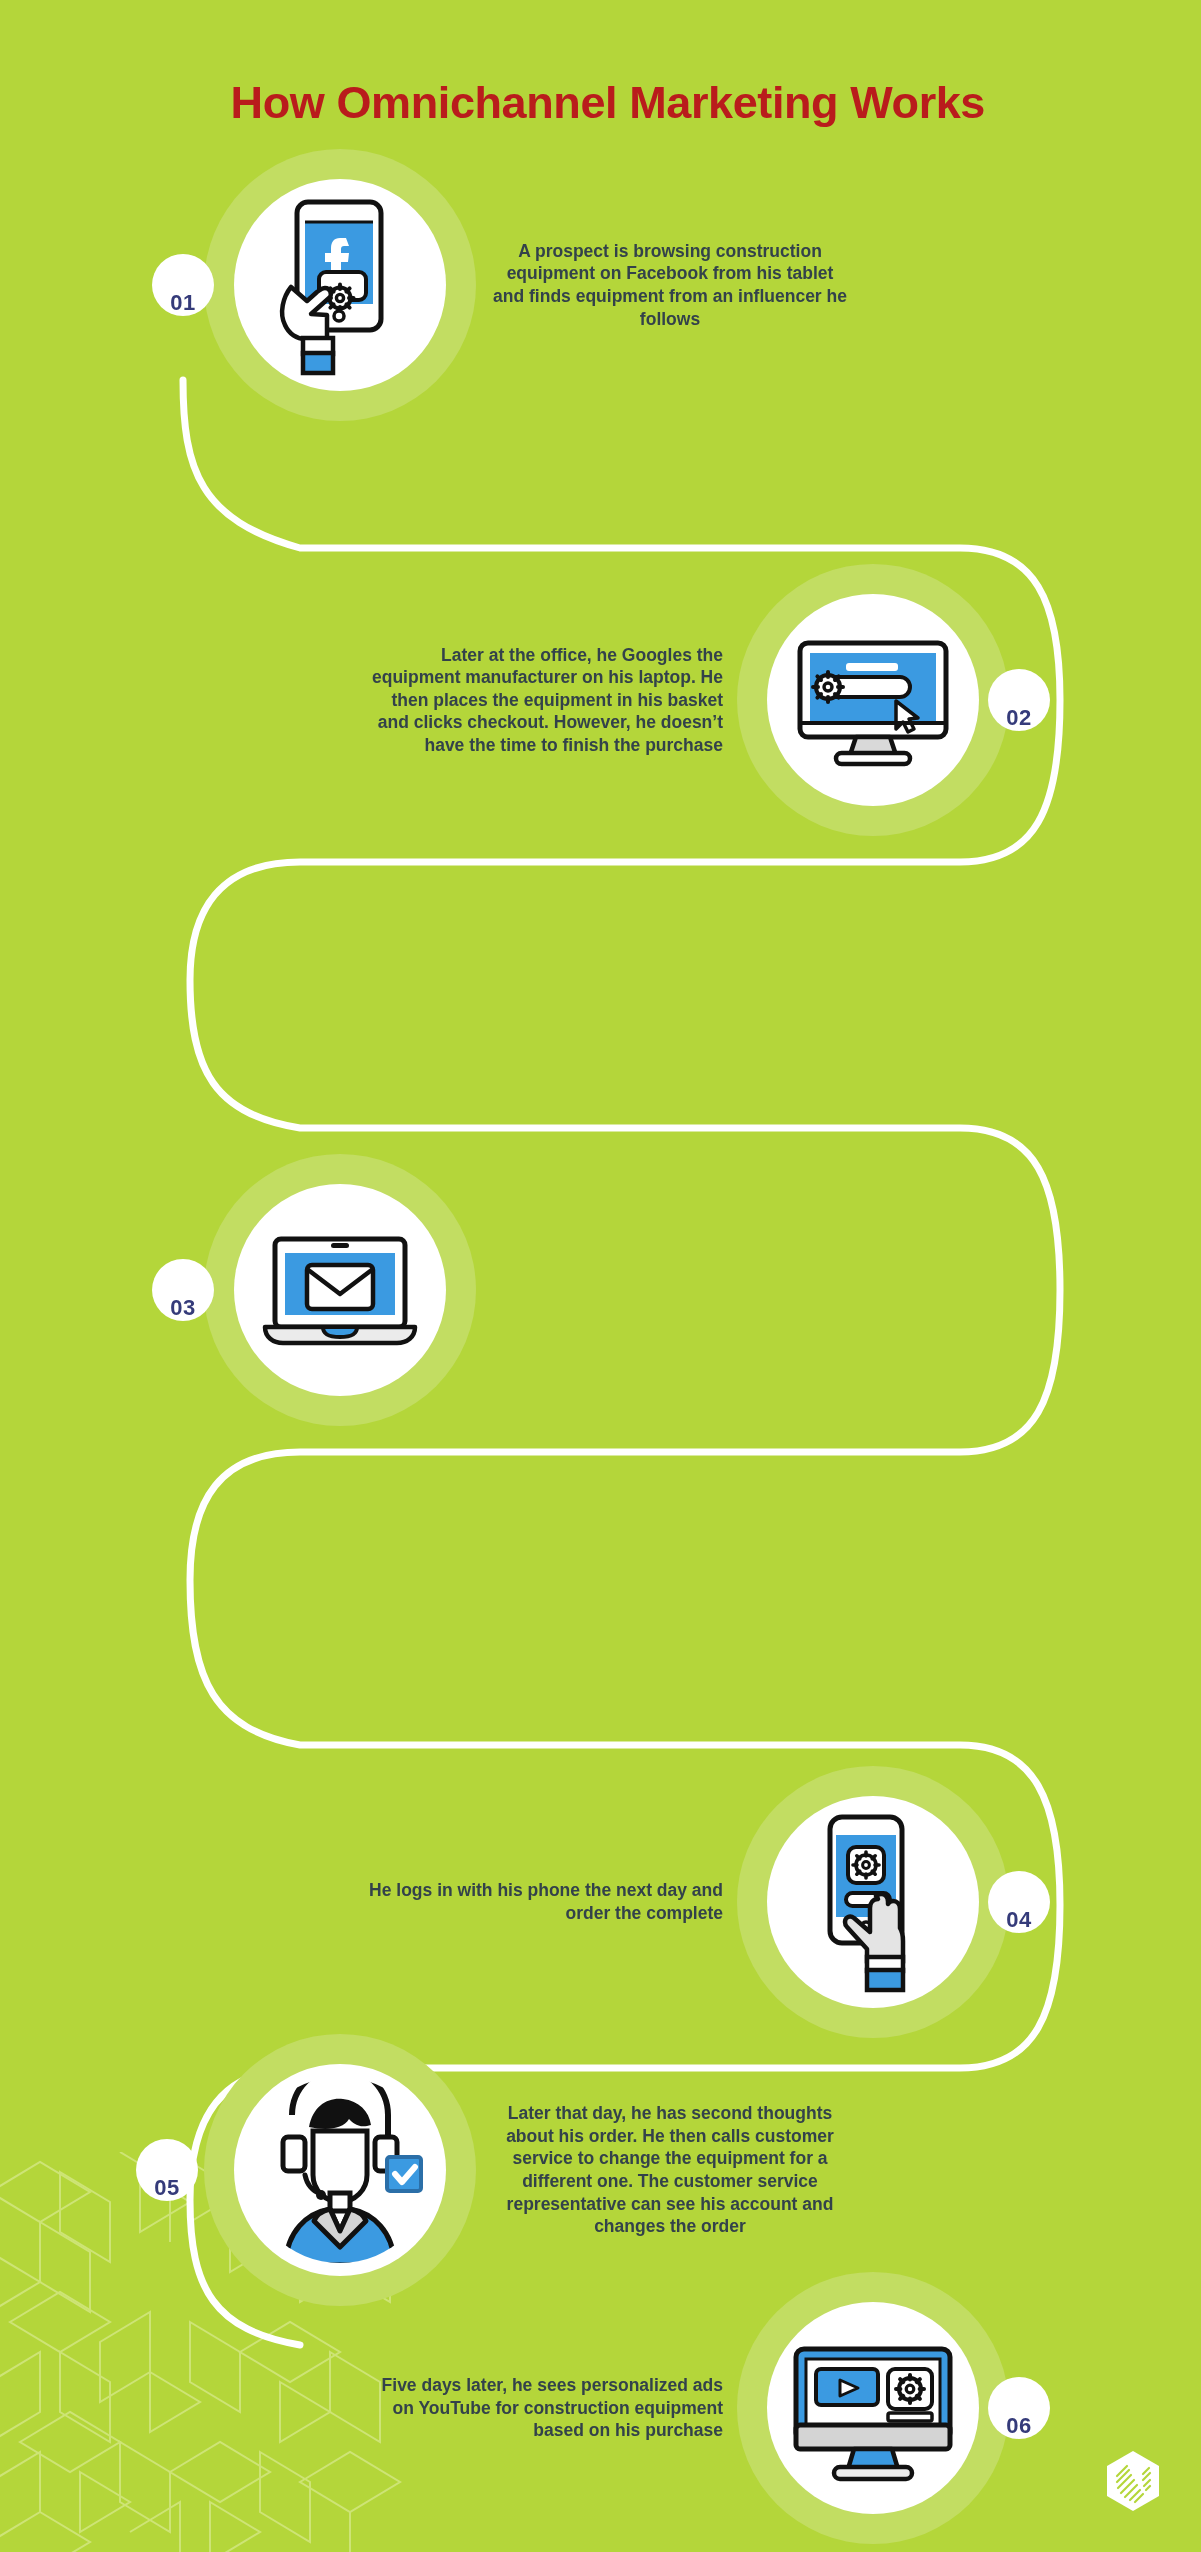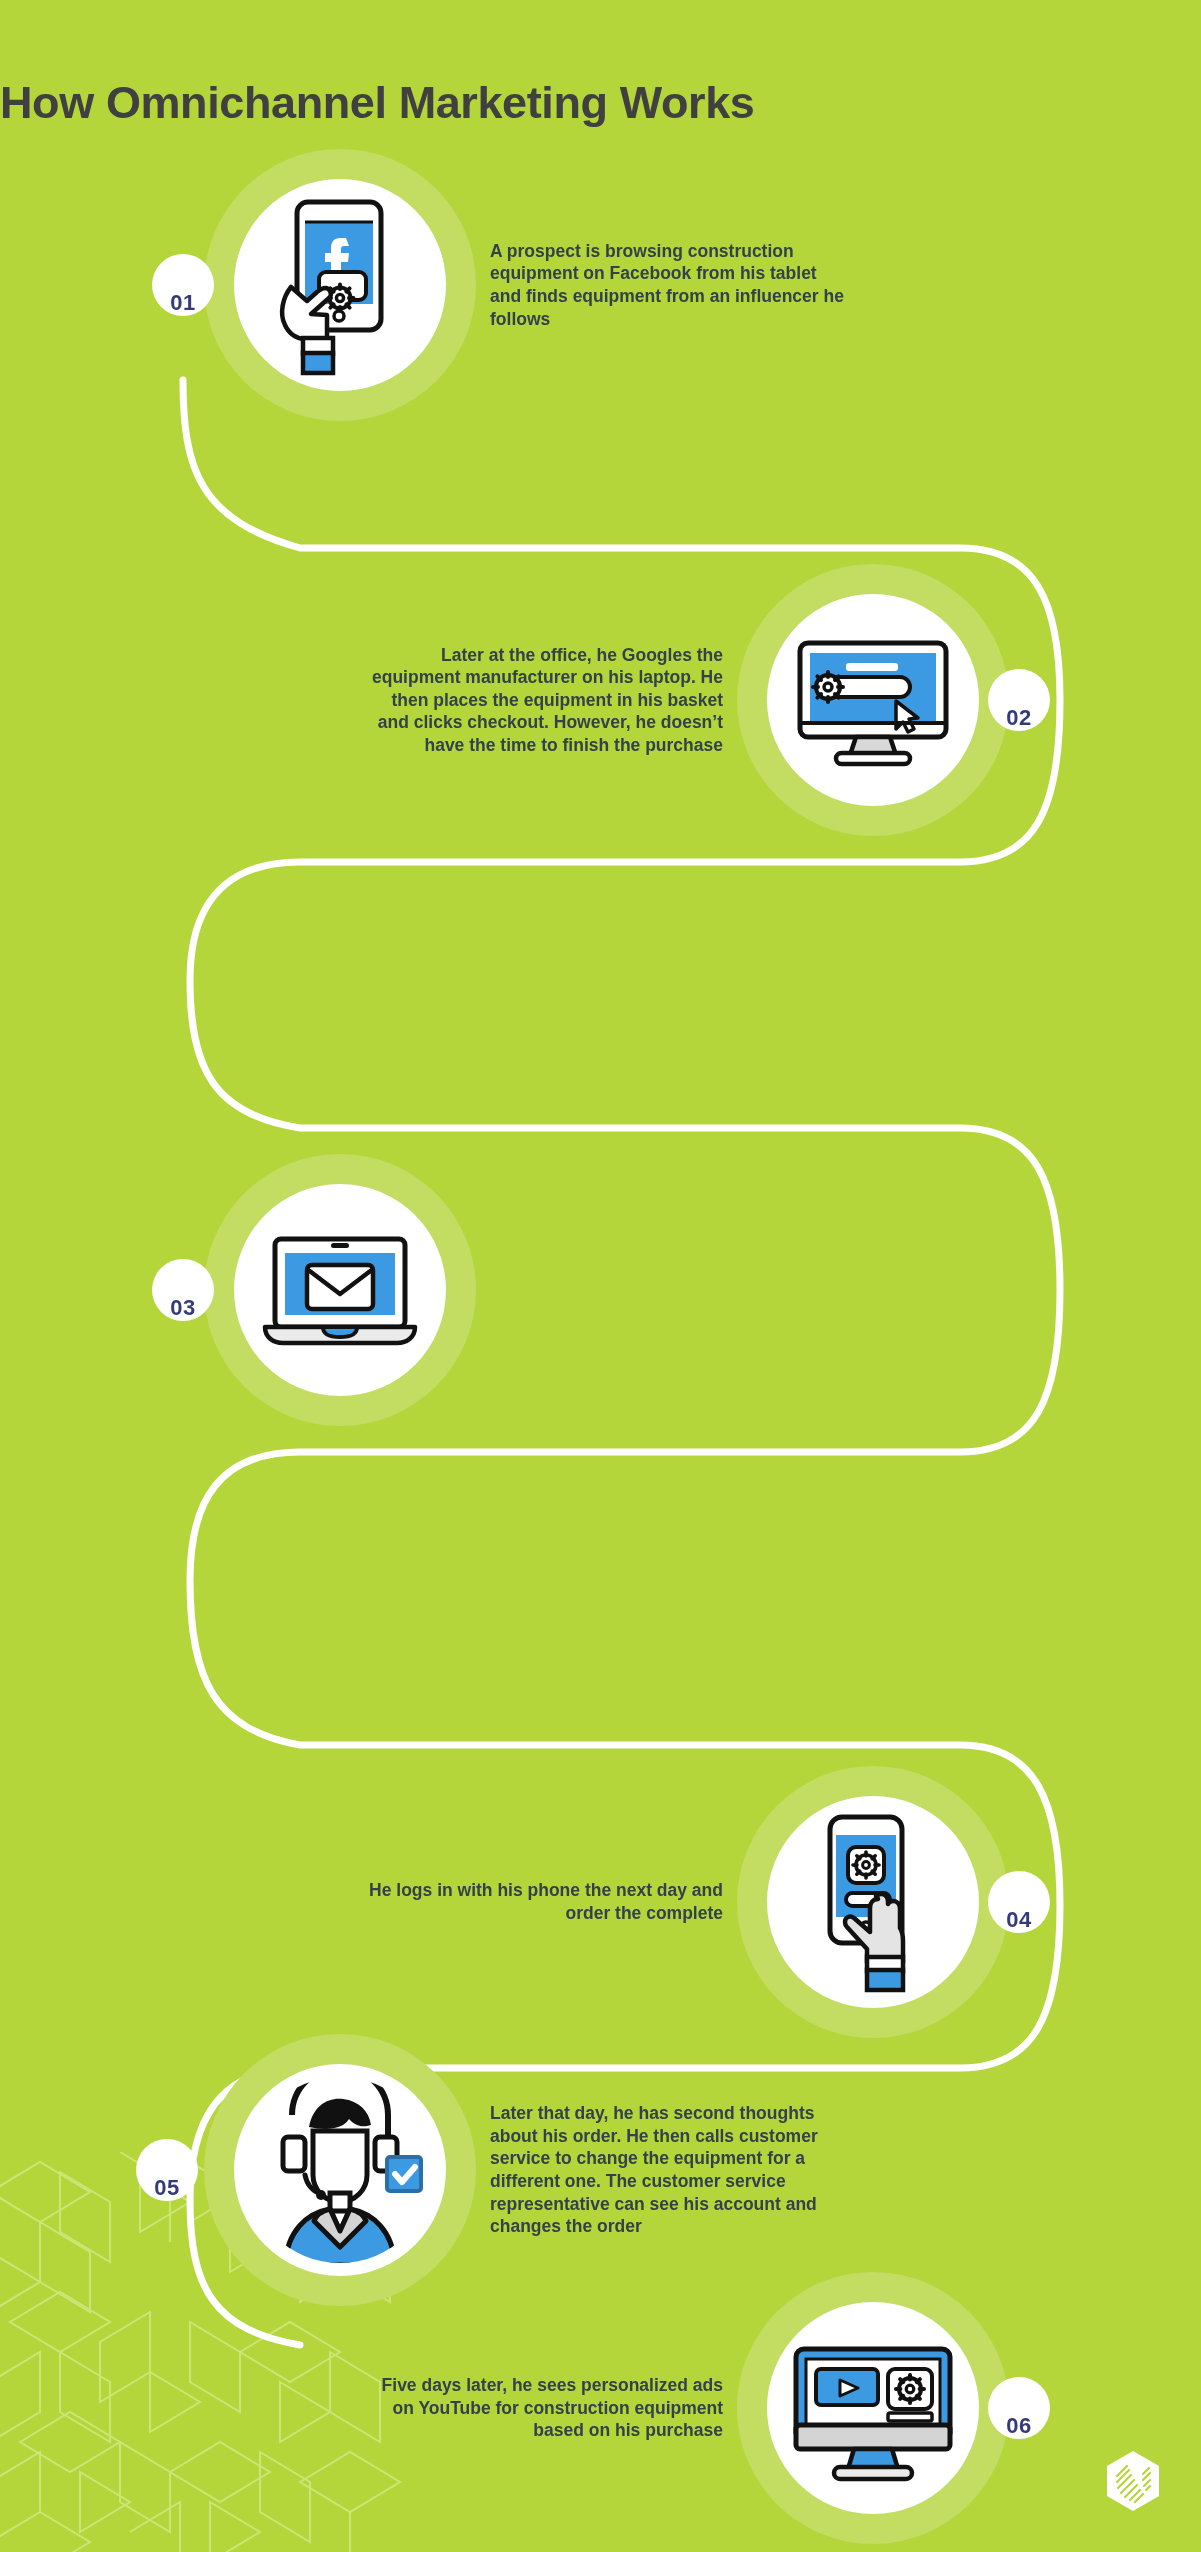--- a/index.html
+++ b/index.html
@@ -21,22 +21,22 @@
   
   #path-layer {
     position:absolute; inset:0;
     width:1201px; height:2552px;
     pointer-events:none;
   }
 
   
   #title {
     position:absolute; left:0; top:78px; width:985px;
-    text-align:left;
-    color:#404040;
+    text-align:right;
+    color:#b91c1c;
     font-size:45px;
     font-weight:700;
     letter-spacing:-0.4px;
     line-height:1.1;
   }
 
   
   .step {
     position:absolute;
     width:1201px;
@@ -67,21 +67,21 @@
   }
   .art { position:relative; width:190px; height:190px; }
 
   .desc {
     flex:0 0 360px;
     color:#33424a;
     font-size:17.5px;
     font-weight:700;
     line-height:1.29;
   }
-  .step.left-icon  .desc { text-align:left;  }
+  .step.left-icon  .desc { text-align:center;  }
   .step.right-icon .desc { text-align:right; }
 
   
   .badge {
     position:absolute;
     width:62px; height:62px; border-radius:50%;
     background:#ffffff;
     display:flex; align-items:flex-end; justify-content:center;
     color:#353b7a;
     font-size:22px; font-weight:700;

